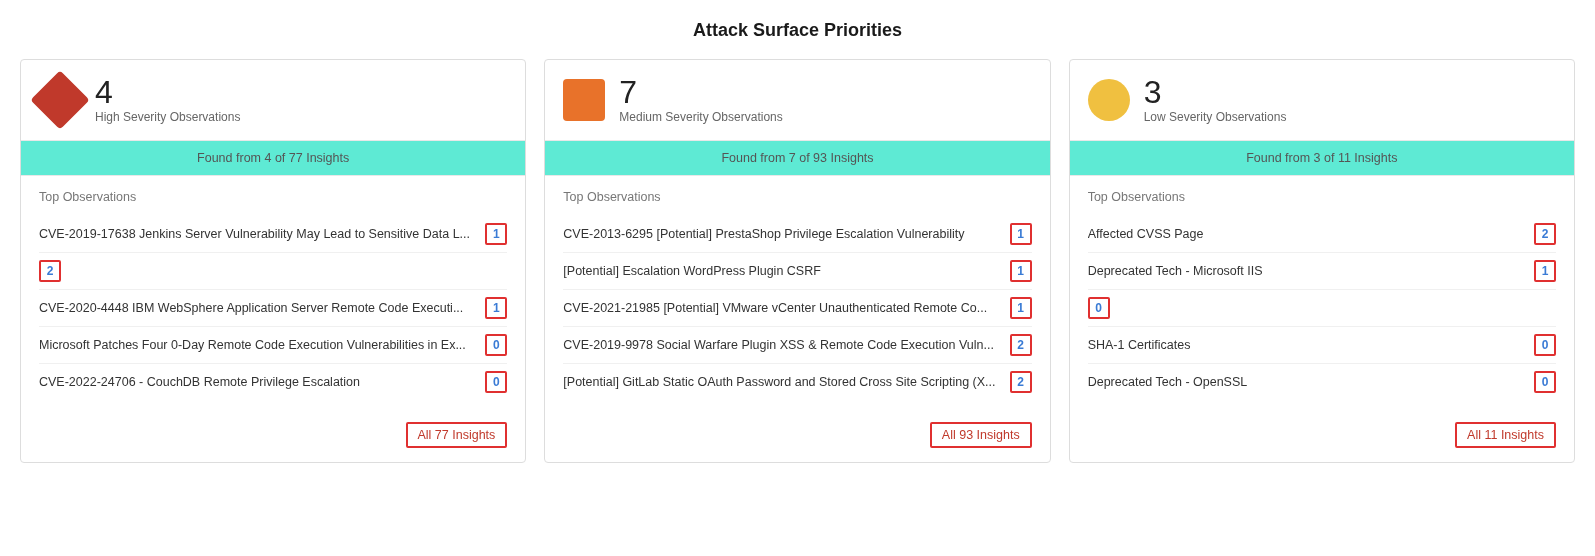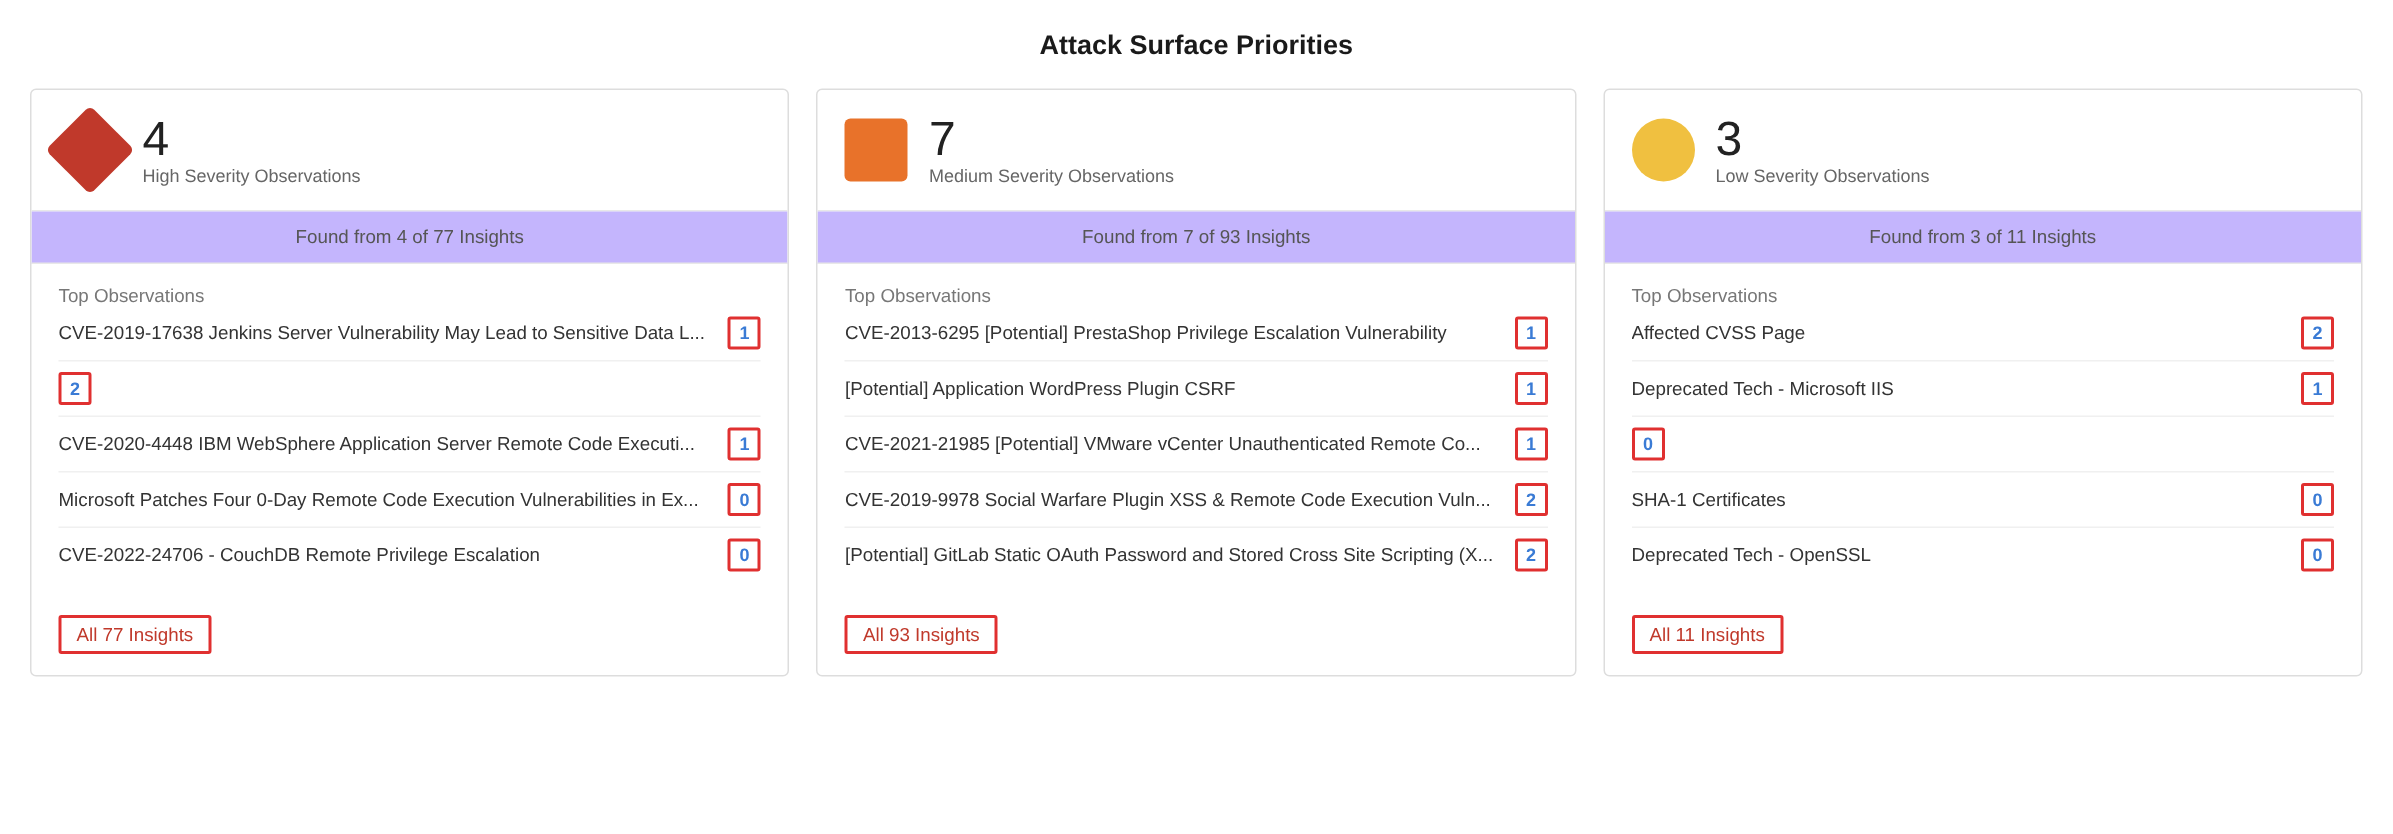--- a/index.html
+++ b/index.html
@@ -58,33 +58,34 @@
       font-weight: 300;
       line-height: 1;
       color: #222;
     }
     .card-header-text .label {
       font-size: 12px;
       color: #666;
       margin-top: 2px;
     }
     .found-bar {
-      background: #c4b5fd;
+      background: #5eead4;
       padding: 10px 18px;
       text-align: center;
       font-size: 12.5px;
       color: #555;
       border-bottom: 1px solid #e8e8e8;
     }
     .card-body {
       padding: 14px 18px 12px;
     }
     .section-title {
       font-size: 12.5px;
       color: #777;
+      margin-bottom: 12px;
       font-weight: 400;
     }
     .observation-list {
       list-style: none;
     }
     .observation-item {
       display: flex;
       align-items: center;
       justify-content: space-between;
       padding: 7px 0;
@@ -110,20 +111,21 @@
       align-items: center;
       justify-content: center;
       font-size: 12px;
       font-weight: 600;
       color: #3a7bd5;
       border-radius: 2px;
       flex-shrink: 0;
     }
     .card-footer {
       padding: 10px 18px 14px;
+      text-align: right;
     }
     .insights-link {
       display: inline-block;
       font-size: 12.5px;
       color: #c0392b;
       border: 2px solid #e03030;
       padding: 4px 10px;
       border-radius: 2px;
       text-decoration: none;
       font-weight: 500;
@@ -181,21 +183,21 @@
       </div>
       <div class="found-bar">Found from 7 of 93 Insights</div>
       <div class="card-body">
         <div class="section-title">Top Observations</div>
         <ul class="observation-list">
           <li class="observation-item">
             <span class="obs-label">CVE-2013-6295 [Potential] PrestaShop Privilege Escalation Vulnerability</span>
             <span class="obs-badge">1</span>
           </li>
           <li class="observation-item">
-            <span class="obs-label">[Potential] Application WordPress Plugin CSRF</span>
+            <span class="obs-label">[Potential] Escalation WordPress Plugin CSRF</span>
             <span class="obs-badge">1</span>
           </li>
           <li class="observation-item">
             <span class="obs-label">CVE-2021-21985 [Potential] VMware vCenter Unauthenticated Remote Co...</span>
             <span class="obs-badge">1</span>
           </li>
           <li class="observation-item">
             <span class="obs-label">CVE-2019-9978 Social Warfare Plugin XSS &amp; Remote Code Execution Vuln...</span>
             <span class="obs-badge">2</span>
           </li>

